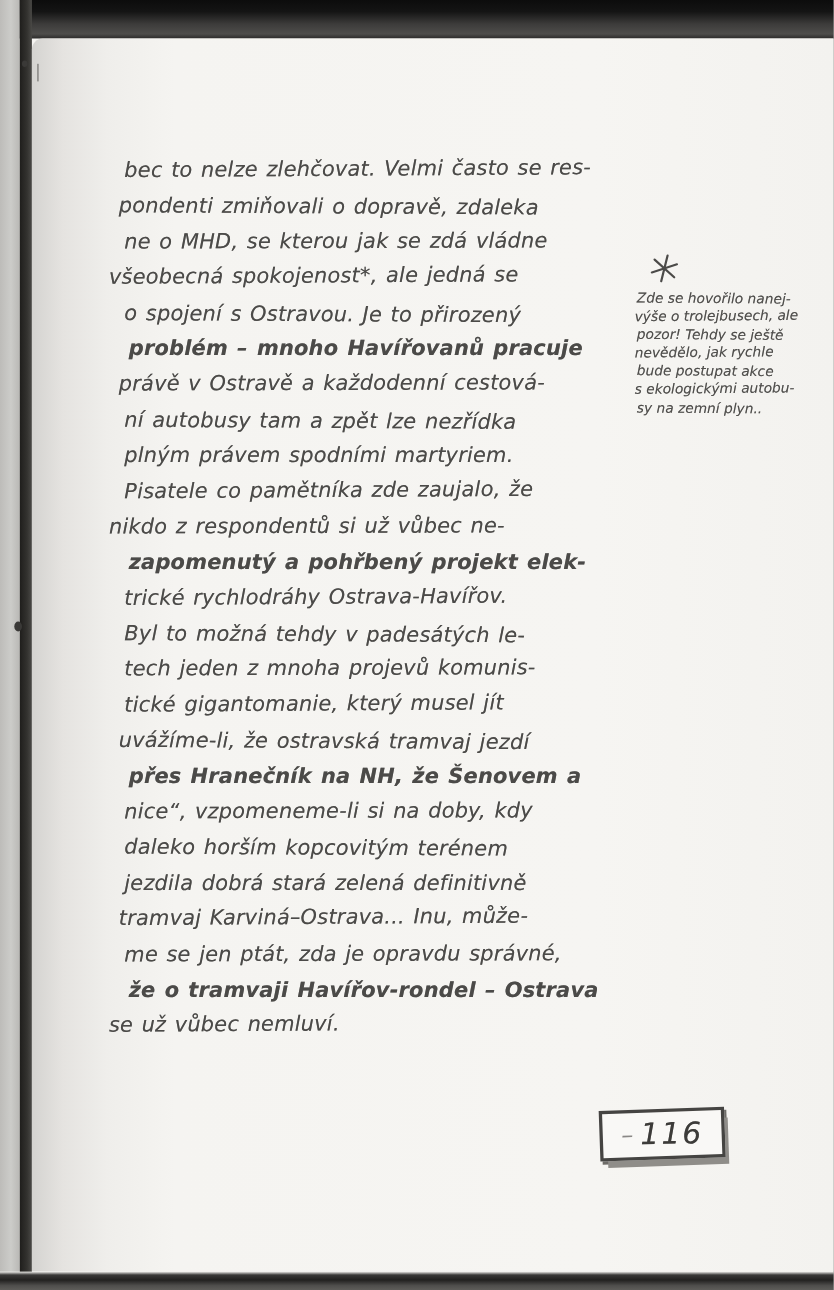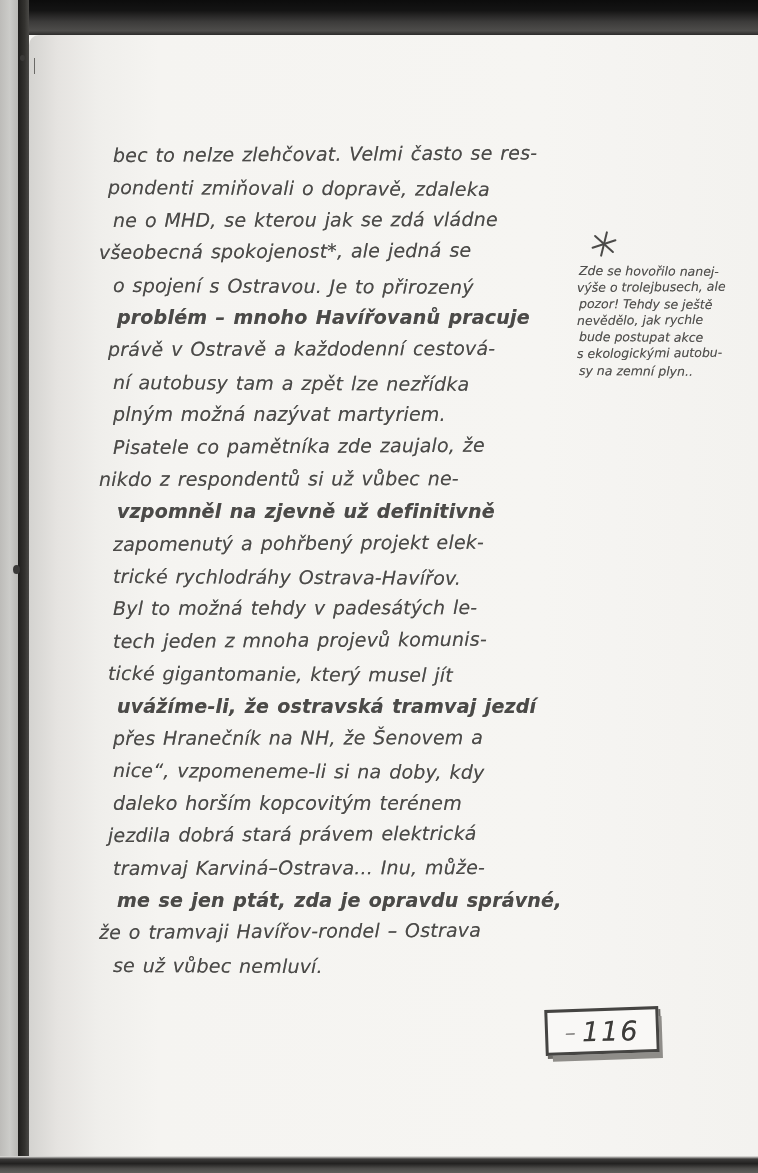--- a/index.html
+++ b/index.html
@@ -103,34 +103,33 @@
 
     <div class="main-text">
       <div class="line">bec to nelze zlehčovat. Velmi často se res-</div>
       <div class="line">pondenti zmiňovali o dopravě, zdaleka</div>
       <div class="line">ne o MHD, se kterou jak se zdá vládne</div>
       <div class="line">všeobecná spokojenost*, ale jedná se</div>
       <div class="line">o spojení s Ostravou. Je to přirozený</div>
       <div class="line">problém – mnoho Havířovanů pracuje</div>
       <div class="line">právě v Ostravě a každodenní cestová-</div>
       <div class="line">ní autobusy tam a zpět lze nezřídka</div>
-      <div class="line">plným možná nazývat martyriem.</div>
+      <div class="line">plným právem spodními martyriem.</div>
       <div class="line">Pisatele co pamětníka zde zaujalo, že</div>
       <div class="line">nikdo z respondentů si už vůbec ne-</div>
-      <div class="line">vzpomněl na zjevně už definitivně</div>
       <div class="line">zapomenutý a pohřbený projekt elek-</div>
       <div class="line">trické rychlodráhy Ostrava-Havířov.</div>
       <div class="line">Byl to možná tehdy v padesátých le-</div>
       <div class="line">tech jeden z mnoha projevů komunis-</div>
       <div class="line">tické gigantomanie, který musel jít</div>
       <div class="line">uvážíme-li, že ostravská tramvaj jezdí</div>
       <div class="line">přes Hranečník na NH, že Šenovem a</div>
       <div class="line">nice“, vzpomeneme-li si na doby, kdy</div>
       <div class="line">daleko horším kopcovitým terénem</div>
-      <div class="line">jezdila dobrá stará právem elektrická</div>
+      <div class="line">jezdila dobrá stará zelená definitivně</div>
       <div class="line">tramvaj Karviná–Ostrava... Inu, může-</div>
       <div class="line">me se jen ptát, zda je opravdu správné,</div>
       <div class="line">že o tramvaji Havířov-rondel – Ostrava</div>
       <div class="line">se už vůbec nemluví.</div>
     </div>
 
     <div class="margin-note">
       <div class="asterisk">
         <span class="a-bar a-b1"></span>
         <span class="a-bar a-b2"></span>

